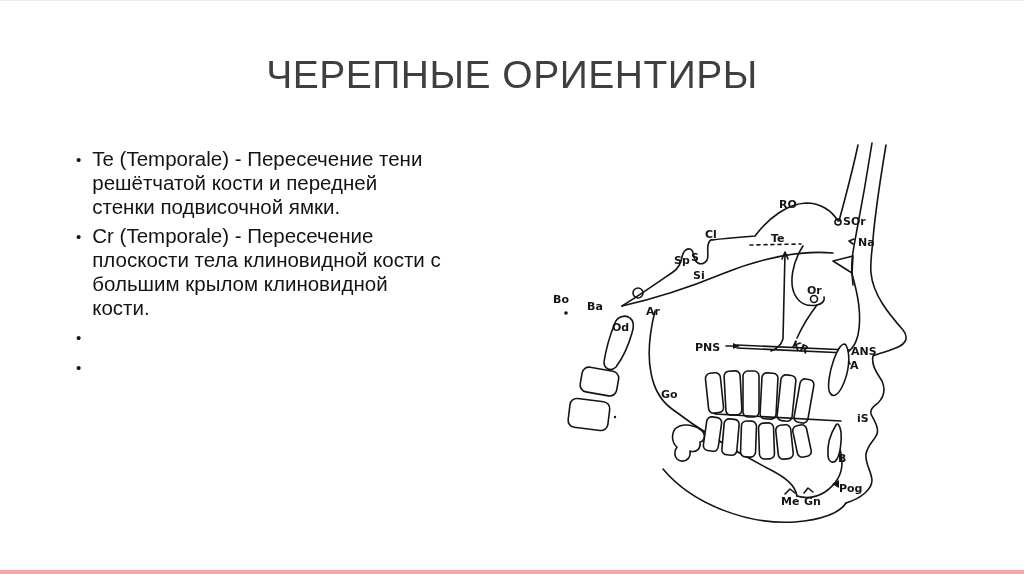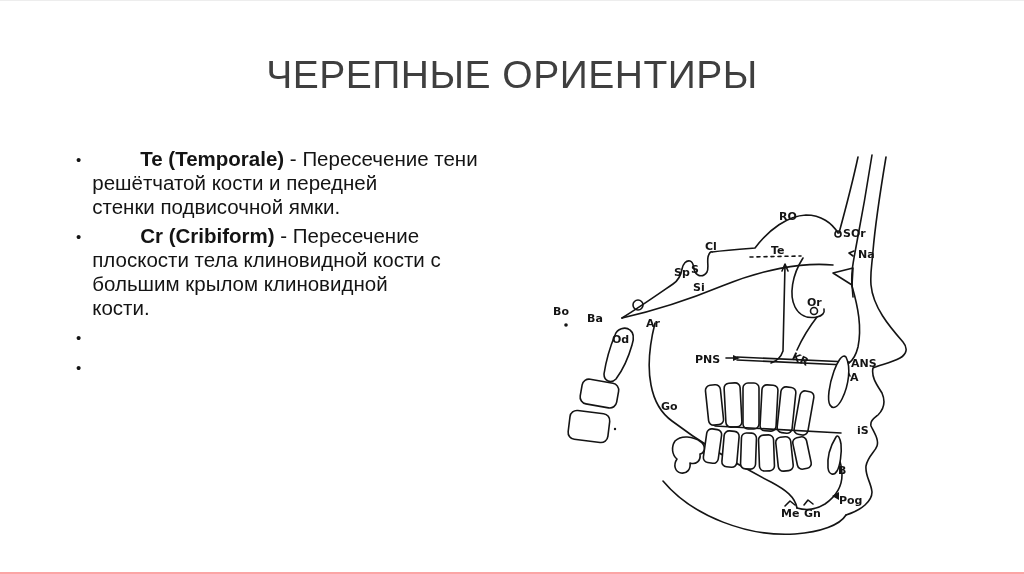--- a/index.html
+++ b/index.html
@@ -1,52 +1,52 @@
 <!DOCTYPE html>
 <html><head>
 <meta charset="utf-8">
 <style>
   html,body{margin:0;padding:0;background:#fff;}
   .slide{
     position:relative;width:1024px;height:574px;background:#ffffff;overflow:hidden;
     font-family:"Liberation Sans",sans-serif;
-    border-top:1px solid #ededed;border-bottom:2px solid #fca5a5;box-sizing:border-box;
+    border-top:1px solid #ededed;border-bottom:4px solid #fca5a5;box-sizing:border-box;
   }
   .title{
     position:absolute;top:52px;left:0;right:0;text-align:center;
     font-size:39px;font-weight:300;color:#3f3f3f;letter-spacing:.5px;
   }
   .bullets{position:absolute;left:76px;top:146px;width:448px;}
   .bullet{display:flex;gap:11px;margin-bottom:5px;
     font-size:20.5px;line-height:24px;color:#141414;}
   .marker{flex:0 0 auto;font-size:15px;line-height:24px;padding-top:1px;}
   .btext{white-space:pre-line;}
-  .btext .bold{font-weight:bold;margin-left:48px;}
-  .diagram{position:absolute;left:545px;top:122px;width:470px;height:450px;}
+  .btext .bold{font-weight:normal;}
+  .diagram{position:absolute;left:545px;top:110px;width:470px;height:450px;}
   .diagram svg{width:100%;height:100%;display:block;}
   .diagram text{font-size:11px;font-weight:bold;fill:#141414;
     font-family:"DejaVu Sans",sans-serif;}
 </style>
 </head>
 <body>
 
 <div class="slide">
 
   <div class="title">ЧЕРЕПНЫЕ ОРИЕНТИРЫ</div>
 
   <div class="bullets">
     <div class="bullet">
       <span class="marker">•</span>
       <span class="btext"><span class="lead"></span><span class="bold">Te (Temporale)</span><span> - Пересечение тени
 решётчатой кости и передней
 стенки подвисочной ямки.</span></span>
     </div>
     <div class="bullet">
       <span class="marker">•</span>
-      <span class="btext"><span class="lead"></span><span class="bold">Cr (Cribiform)</span><span> - Пересечение
+      <span class="btext"><span class="lead"></span><span class="bold">Cr (Temporale)</span><span> - Пересечение
 плоскости тела клиновидной кости с
 большим крылом клиновидной
 кости.</span></span>
     </div>
     <div class="bullet">
       <span class="marker">•</span>
     </div>
     <div class="bullet">
       <span class="marker">•</span>
     </div>

